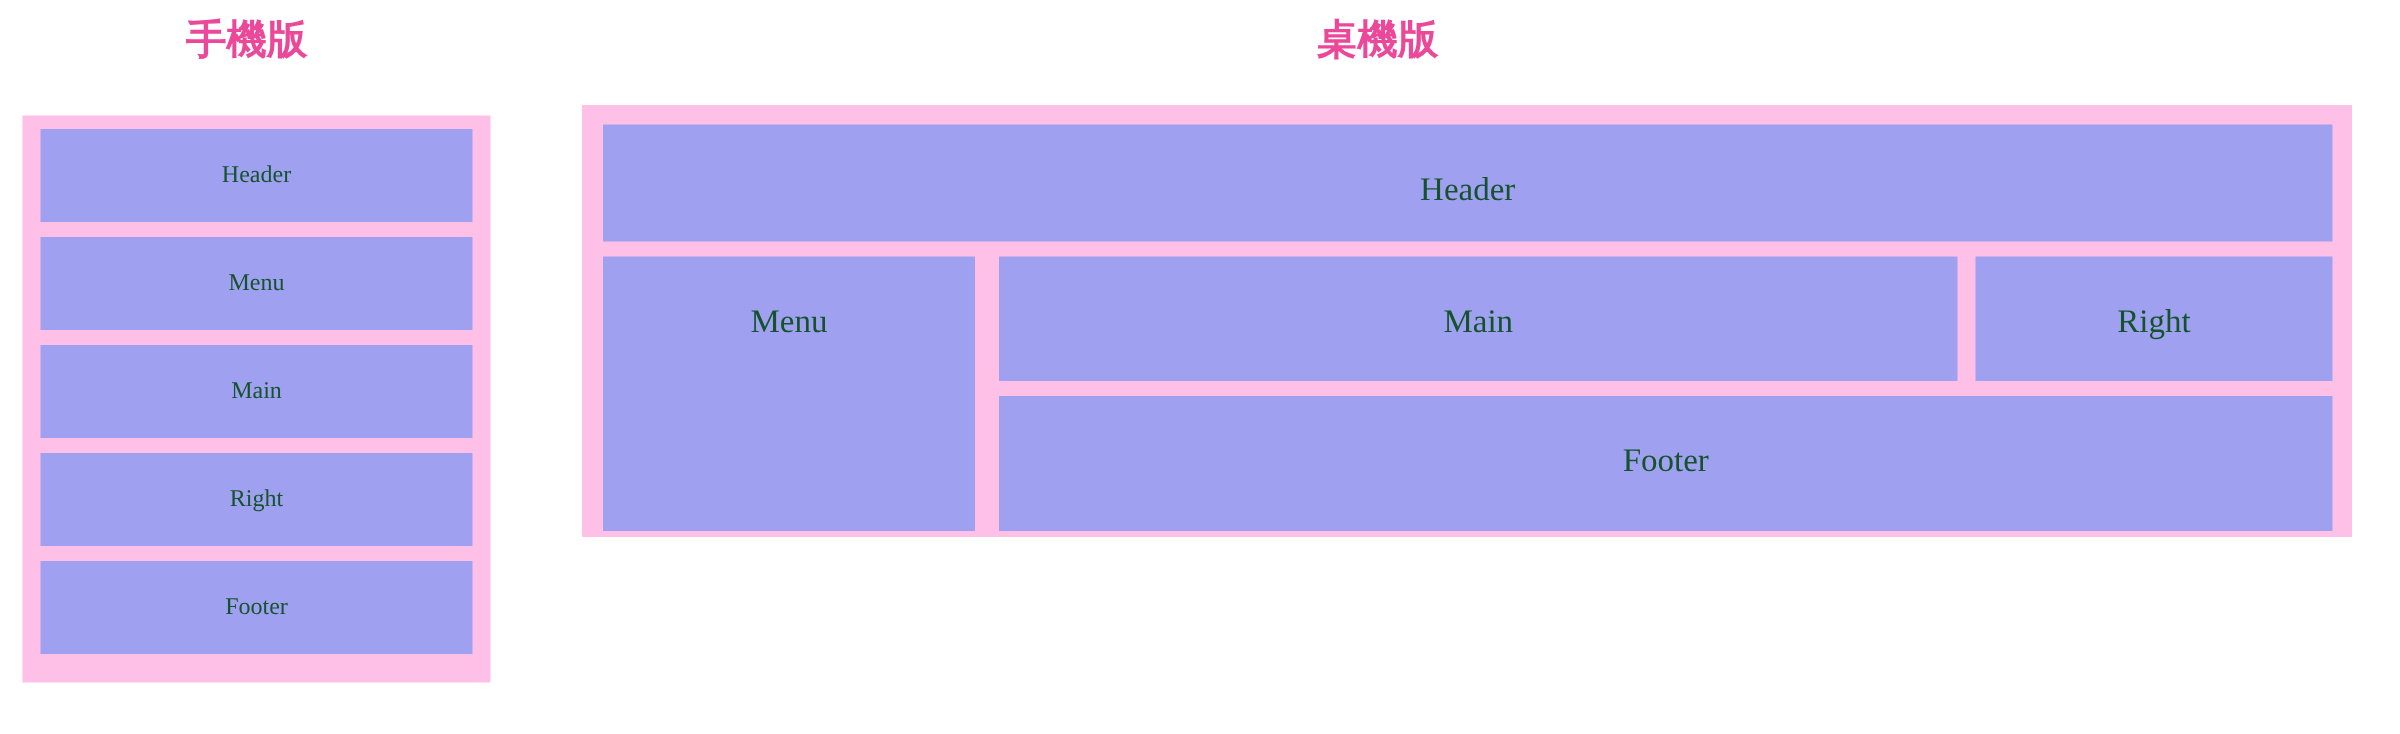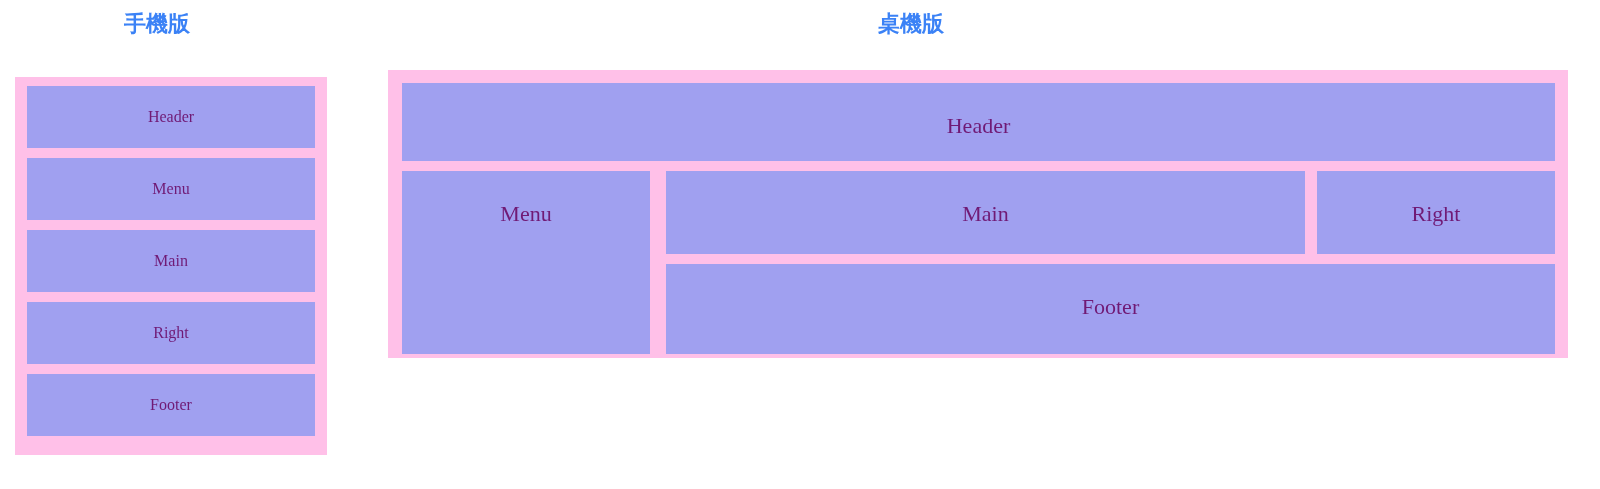--- a/index.html
+++ b/index.html
@@ -13,32 +13,32 @@
     font-family: "Liberation Sans", sans-serif;
     overflow: hidden;
     position: relative;
   }
 
   
   .title {
     position: absolute;
     font-family: "DejaVu Sans", sans-serif;
     font-weight: bold;
-    font-size: 22px;
+    font-size: 27px;
     line-height: 1;
-    color: #3b82f6;
+    color: #ec4899;
     white-space: nowrap;
   }
   #title-mobile  { left: 124px;  top: 13px; }
   #title-desktop { left: 878px;  top: 13px; }
 
   
   .block {
     background: #a0a0f0;
-    color: #701a75;
+    color: #14532d;
     font-family: "Liberation Serif", serif;
     box-sizing: border-box;
     display: block;
     text-align: center;
   }
 
   
   #mobile-layout {
     position: absolute;
     left: 15px;

